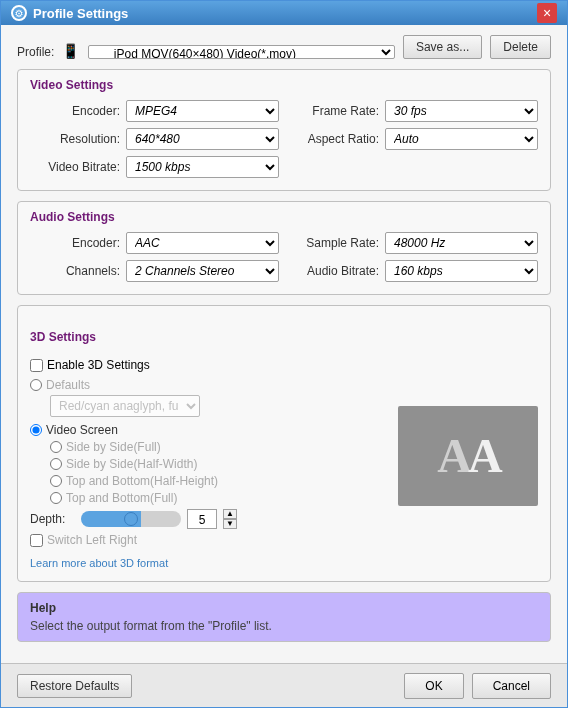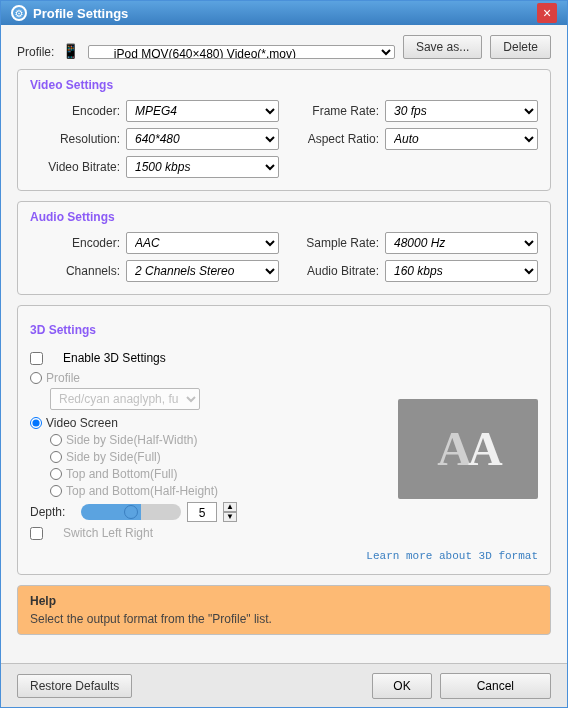--- a/index.html
+++ b/index.html
@@ -114,21 +114,21 @@
       border: 1px solid #c0c0c0;
       border-radius: 4px;
       padding: 8px 12px 12px;
       margin-bottom: 10px;
       background: #f8f8f8;
       position: relative;
     }
     .section-title {
       font-size: 12px;
       font-weight: bold;
-      color: #8b5cf6;
+      color: #701a75;
       margin-bottom: 8px;
     }
     .form-grid {
       display: grid;
       grid-template-columns: 1fr 1fr;
       gap: 6px 10px;
     }
     .form-row {
       display: flex;
       align-items: center;
@@ -150,21 +150,21 @@
       padding: 0 4px;
       border-radius: 2px;
     }
     .form-select-wide {
       width: 140px;
       font-style: italic;
     }
     .settings-3d {
       border: 1px solid #c0c0c0;
       border-radius: 4px;
-      padding: 17px 12px 12px;
+      padding: 24px 12px 12px;
       margin-bottom: 10px;
       background: #f8f8f8;
     }
     .d3-body {
       display: flex;
       gap: 10px;
     }
     .d3-left {
       flex: 1;
     }
@@ -188,21 +188,21 @@
       font-size: 48px;
       font-weight: bold;
       color: white;
       letter-spacing: -4px;
     }
     .aa-left { color: #d0d0d0; }
     .aa-right { color: #f0f0f0; }
     .checkbox-row {
       display: flex;
       align-items: flex-end;
-      gap: 20px;
+      gap: 4px;
       margin-bottom: 6px;
     }
     .checkbox-row input[type="checkbox"] { width: 13px; height: 13px; }
     .radio-row {
       display: flex;
       align-items: center;
       gap: 4px;
       margin-bottom: 3px;
     }
     .radio-row input[type="radio"] { width: 12px; height: 12px; }
@@ -258,35 +258,34 @@
       background: #f0f0f0;
       font-size: 8px;
       cursor: pointer;
       display: flex;
       align-items: center;
       justify-content: center;
       line-height: 1;
     }
     .learn-more-row {
       display: flex;
-      justify-content: flex-end;
+      justify-content: flex-start;
       margin-top: 4px;
-      font-family: Liberation Mono, monospace;
     }
     .learn-more-link {
       font-size: 11px;
       color: #3a7fc1;
       text-decoration: none;
       cursor: pointer;
     }
     .help-section {
       border: 1px solid #c0c0c0;
       border-radius: 4px;
       padding: 8px 12px;
-      background: #fdba74;
+      background: #c4b5fd;
       margin-bottom: 10px;
     }
     .help-title {
       font-size: 12px;
       font-weight: bold;
       color: #333;
       margin-bottom: 4px;
     }
     .help-text {
       font-size: 12px;
@@ -311,21 +310,21 @@
       height: 26px;
       padding: 0 20px;
       border: 1px solid #a0a0a0;
       background: linear-gradient(to bottom, #f8f8f8, #e0e0e0);
       font-size: 12px;
       cursor: pointer;
       border-radius: 2px;
     }
     .btn-cancel {
       height: 26px;
-      padding: 0 36px;
+      padding: 0 20px;
       border: 1px solid #a0a0a0;
       background: linear-gradient(to bottom, #f8f8f8, #e0e0e0);
       font-size: 12px;
       cursor: pointer;
       border-radius: 2px;
     }
     select { cursor: pointer; }
     .disabled { color: #aaa; }
     .d3-section-title-row {
       display: flex;
@@ -459,50 +458,50 @@
       <div class="d3-body">
         <div class="d3-left">
 
           <div class="checkbox-row">
             <input type="checkbox" id="enable3d" style="">
             <label for="enable3d">Enable 3D Settings</label>
           </div>
 
           <div class="radio-row">
             <input type="radio" name="d3mode" id="anaglyph" style="">
-            <label for="anaglyph" class="radio-label disabled">Profile</label>
+            <label for="anaglyph" class="radio-label disabled">Defaults</label>
           </div>
 
           <div style="margin-left:20px; margin-bottom:6px;">
             <select class="form-select" style="width:150px; color:#aaa;" disabled="">
               <option>Red/cyan anaglyph, full color</option>
             </select>
           </div>
 
           <div class="radio-row">
             <input type="radio" name="d3mode" id="splitscreen" checked="" style="">
             <label for="splitscreen" class="radio-label-active">Video Screen</label>
           </div>
 
           <div class="split-screen-options">
+            <div class="radio-row">
+              <input type="radio" name="splitopt" id="sbsfull" style="">
+              <label for="sbsfull" class="radio-label disabled">Side by Side(Full)</label>
+            </div>
             <div class="radio-row">
               <input type="radio" name="splitopt" id="sbshalf" style="">
               <label for="sbshalf" class="radio-label disabled">Side by Side(Half-Width)</label>
             </div>
             <div class="radio-row">
-              <input type="radio" name="splitopt" id="sbsfull" style="">
-              <label for="sbsfull" class="radio-label disabled">Side by Side(Full)</label>
+              <input type="radio" name="splitopt" id="tbhalf" style="">
+              <label for="tbhalf" class="radio-label disabled">Top and Bottom(Half-Height)</label>
             </div>
             <div class="radio-row">
               <input type="radio" name="splitopt" id="tbfull" style="">
               <label for="tbfull" class="radio-label disabled">Top and Bottom(Full)</label>
-            </div>
-            <div class="radio-row">
-              <input type="radio" name="splitopt" id="tbhalf" style="">
-              <label for="tbhalf" class="radio-label disabled">Top and Bottom(Half-Height)</label>
             </div>
           </div>
 
           <div class="depth-row">
             <span class="depth-label">Depth:</span>
             <input type="range" min="0" max="10" value="5" class="slider" style="">
             <span class="depth-value">5</span>
             <div class="spinner-btns">
               <button class="spinner-btn">▲</button>
               <button class="spinner-btn">▼</button>

